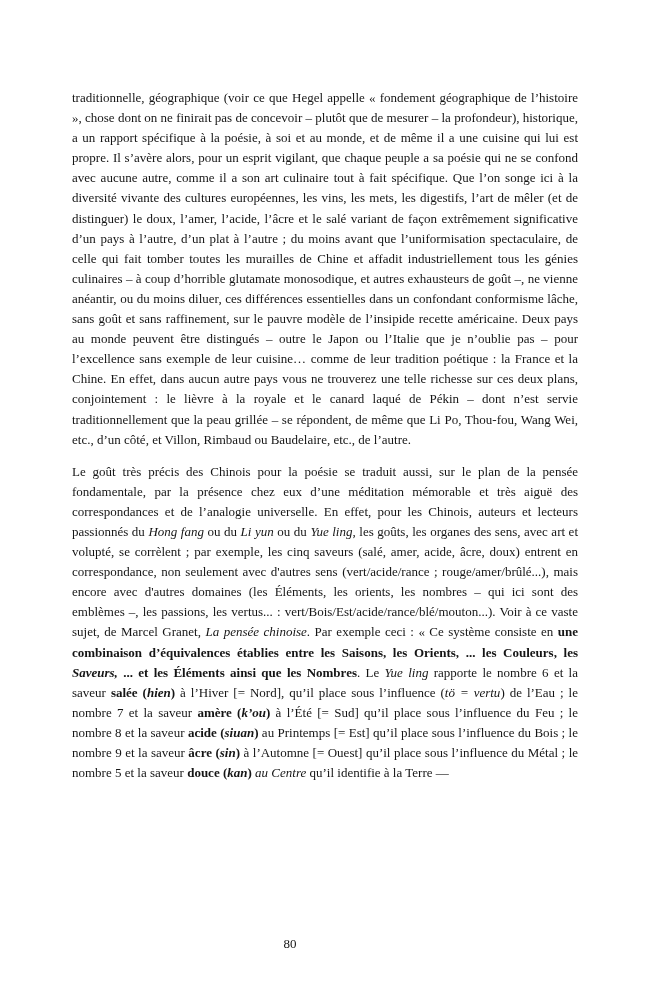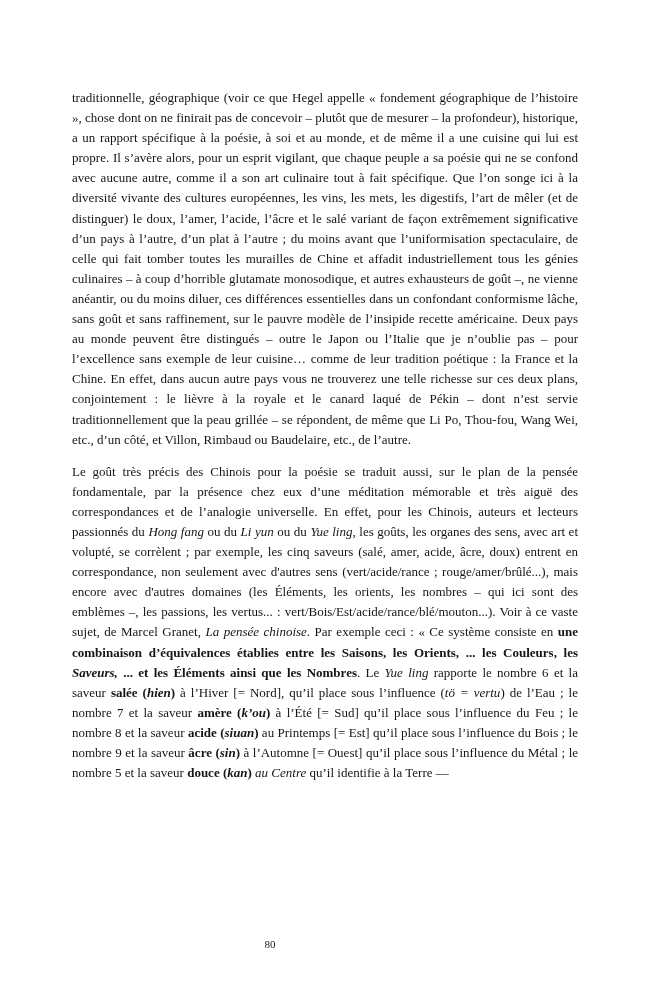--- a/index.html
+++ b/index.html
@@ -32,23 +32,24 @@
   }
   p.body-par:last-of-type {
     margin-bottom: 16px;
   }
   .page-number {
     position: absolute;
     left: 0;
     top: 934px;
     width: 540px;
     text-align: center;
-    font-size: 11px;
+    font-size: 13px;
     line-height: 20px;
     color: #151515;
+    padding-left: 20px;
   }
   i { font-style: italic; }
   b { font-weight: bold; }
   b i, i b { font-weight: bold; font-style: italic; }
 </style>
 </head>
 <body>
 
 <div class="page">
   <div id="paragraph-container">

